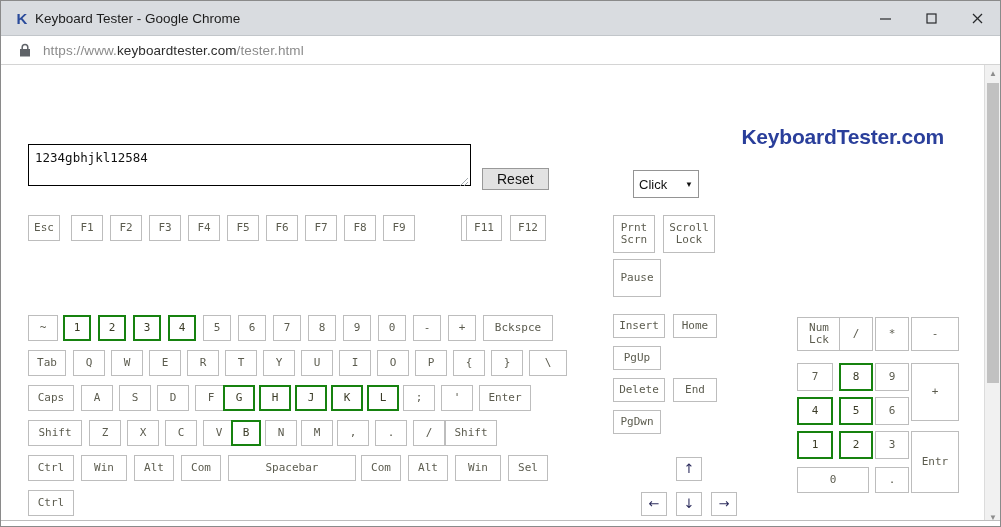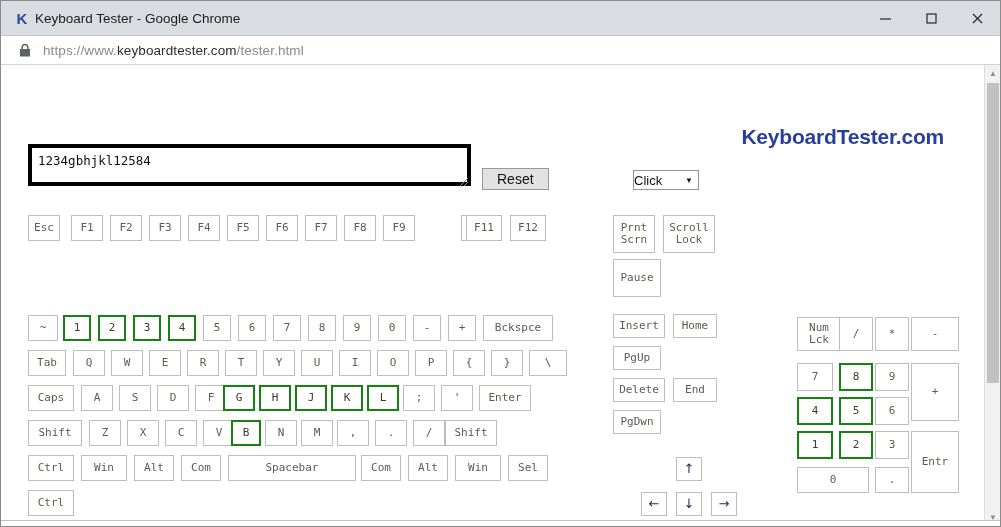--- a/index.html
+++ b/index.html
@@ -54,38 +54,38 @@
 
   
   .brand {
     position:absolute; right:42px; top:60px;
     font-size:21px; font-weight:bold; color:#2a3f9b; letter-spacing:-.2px;
   }
 
   
   .ta-wrap { position:absolute; left:27px; top:79px; }
   .ta {
-    width:443px; height:42px; border:4px solid #000000; outline:none; resize:none;
+    width:443px; height:42px; border:1px solid #000000; outline:none; resize:none;
     font-family:"DejaVu Sans Mono", monospace; font-size:12.5px; color:#111;
     padding:5px 6px; line-height:16px; background:#fff;
   }
   .ta-grip { position:absolute; right:2px; bottom:3px; width:10px; height:10px;
              pointer-events:none; }
   .btn-reset {
     position:absolute; left:481px; top:103px;
     font-family:"Liberation Sans", sans-serif; font-size:14px; color:#111;
     background:#e2e2e2; border:1px solid #999; padding:2px 14px; cursor:pointer;
   }
 
   
   .selrow { position:absolute; left:632px; top:105px; display:flex; align-items:center; }
   .sel {
-    width:66px; height:20px; border:1px solid #949494; background:#fff;
+    width:66px; height:28px; border:1px solid #949494; background:#fff;
     font-size:13px; color:#111; display:flex; align-items:center;
-    position:relative; cursor:pointer;
+    padding-left:5px; position:relative; cursor:pointer;
   }
   .sel .caret { position:absolute; right:5px; top:50%; transform:translateY(-50%);
                 font-size:8px; color:#111; }
   .selrow .label { font-size:16px; color:#111; margin-left:7px; }
 
   
   .key {
     position:absolute; border:1px solid #bdbdbd; background:#fff;
     font-family:"DejaVu Sans Mono", monospace; font-size:11px; color:#5c5c4f;
     display:flex; align-items:center; justify-content:center; text-align:center;

